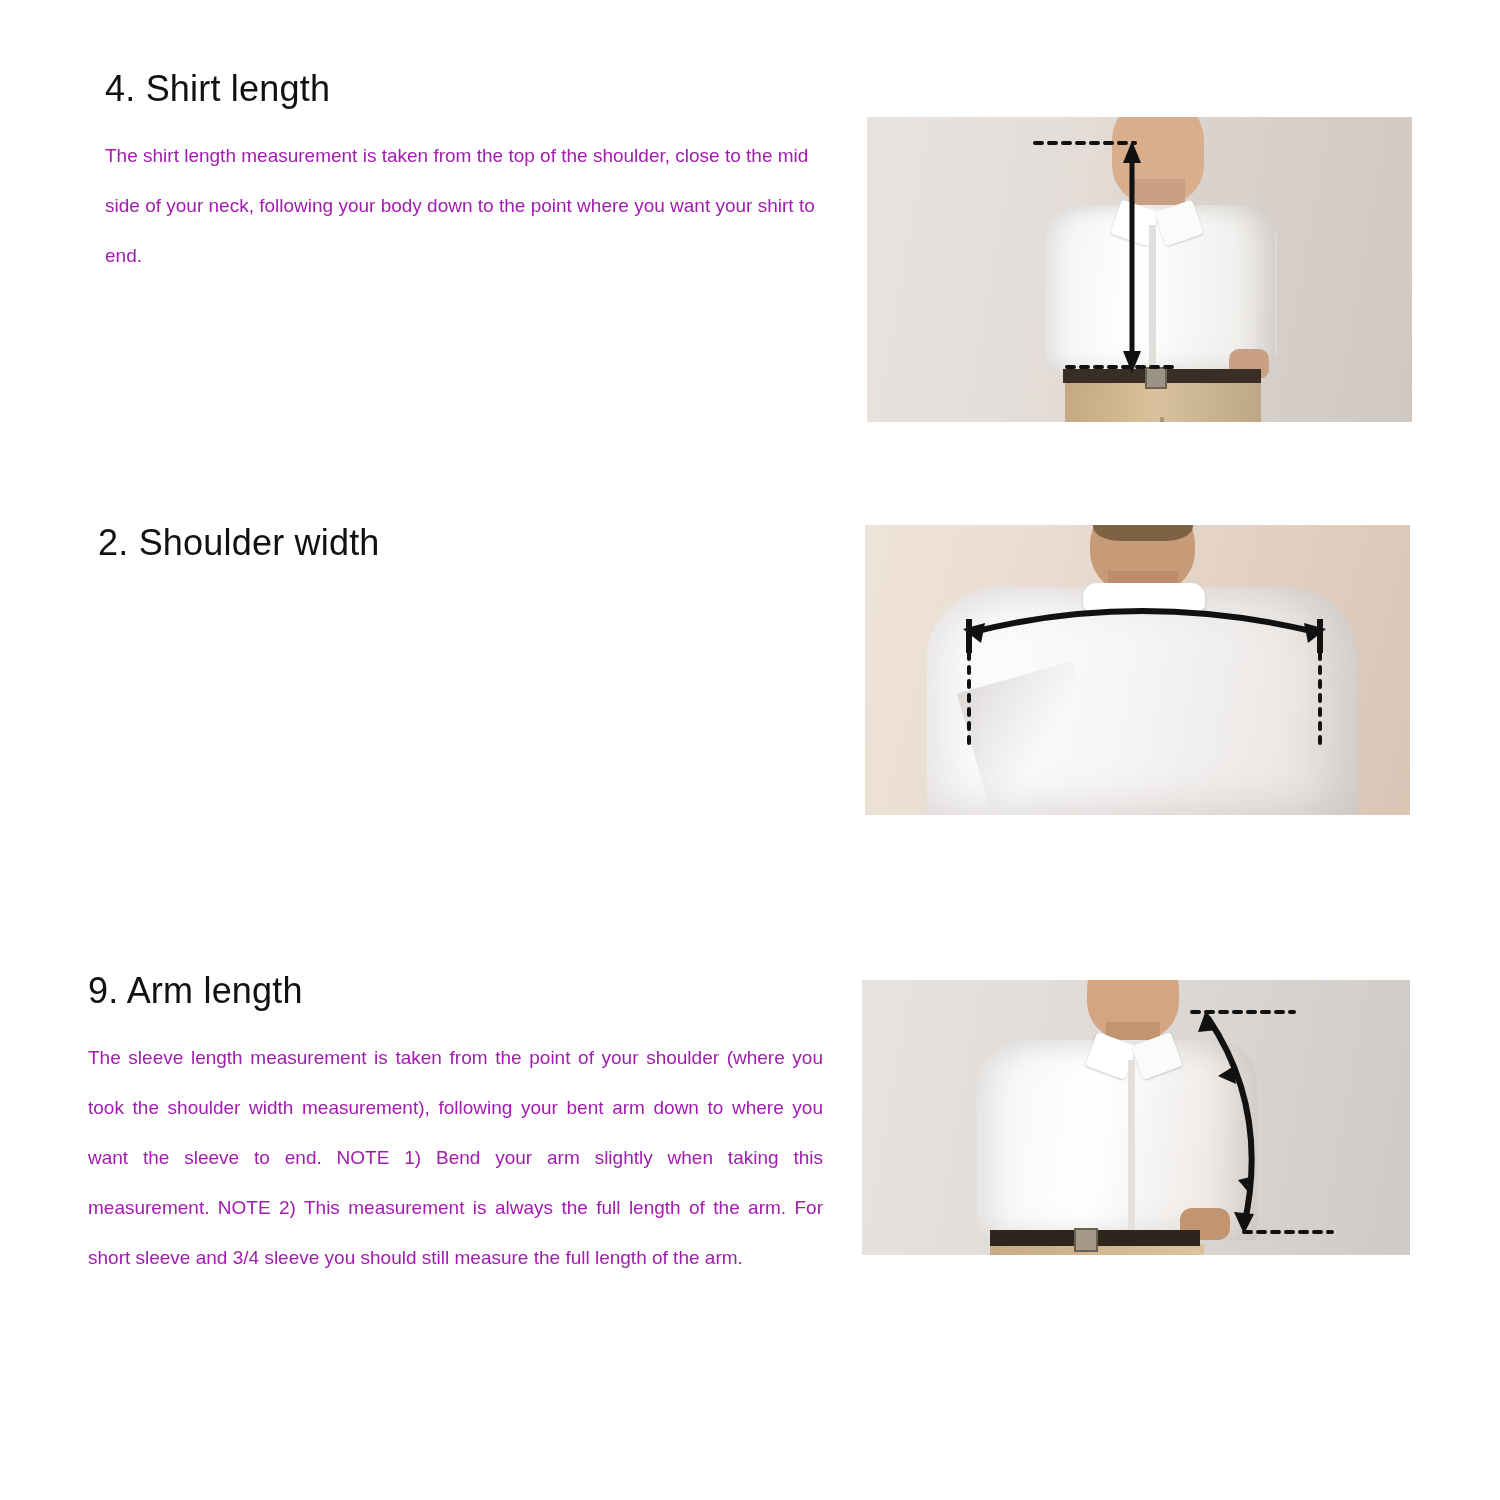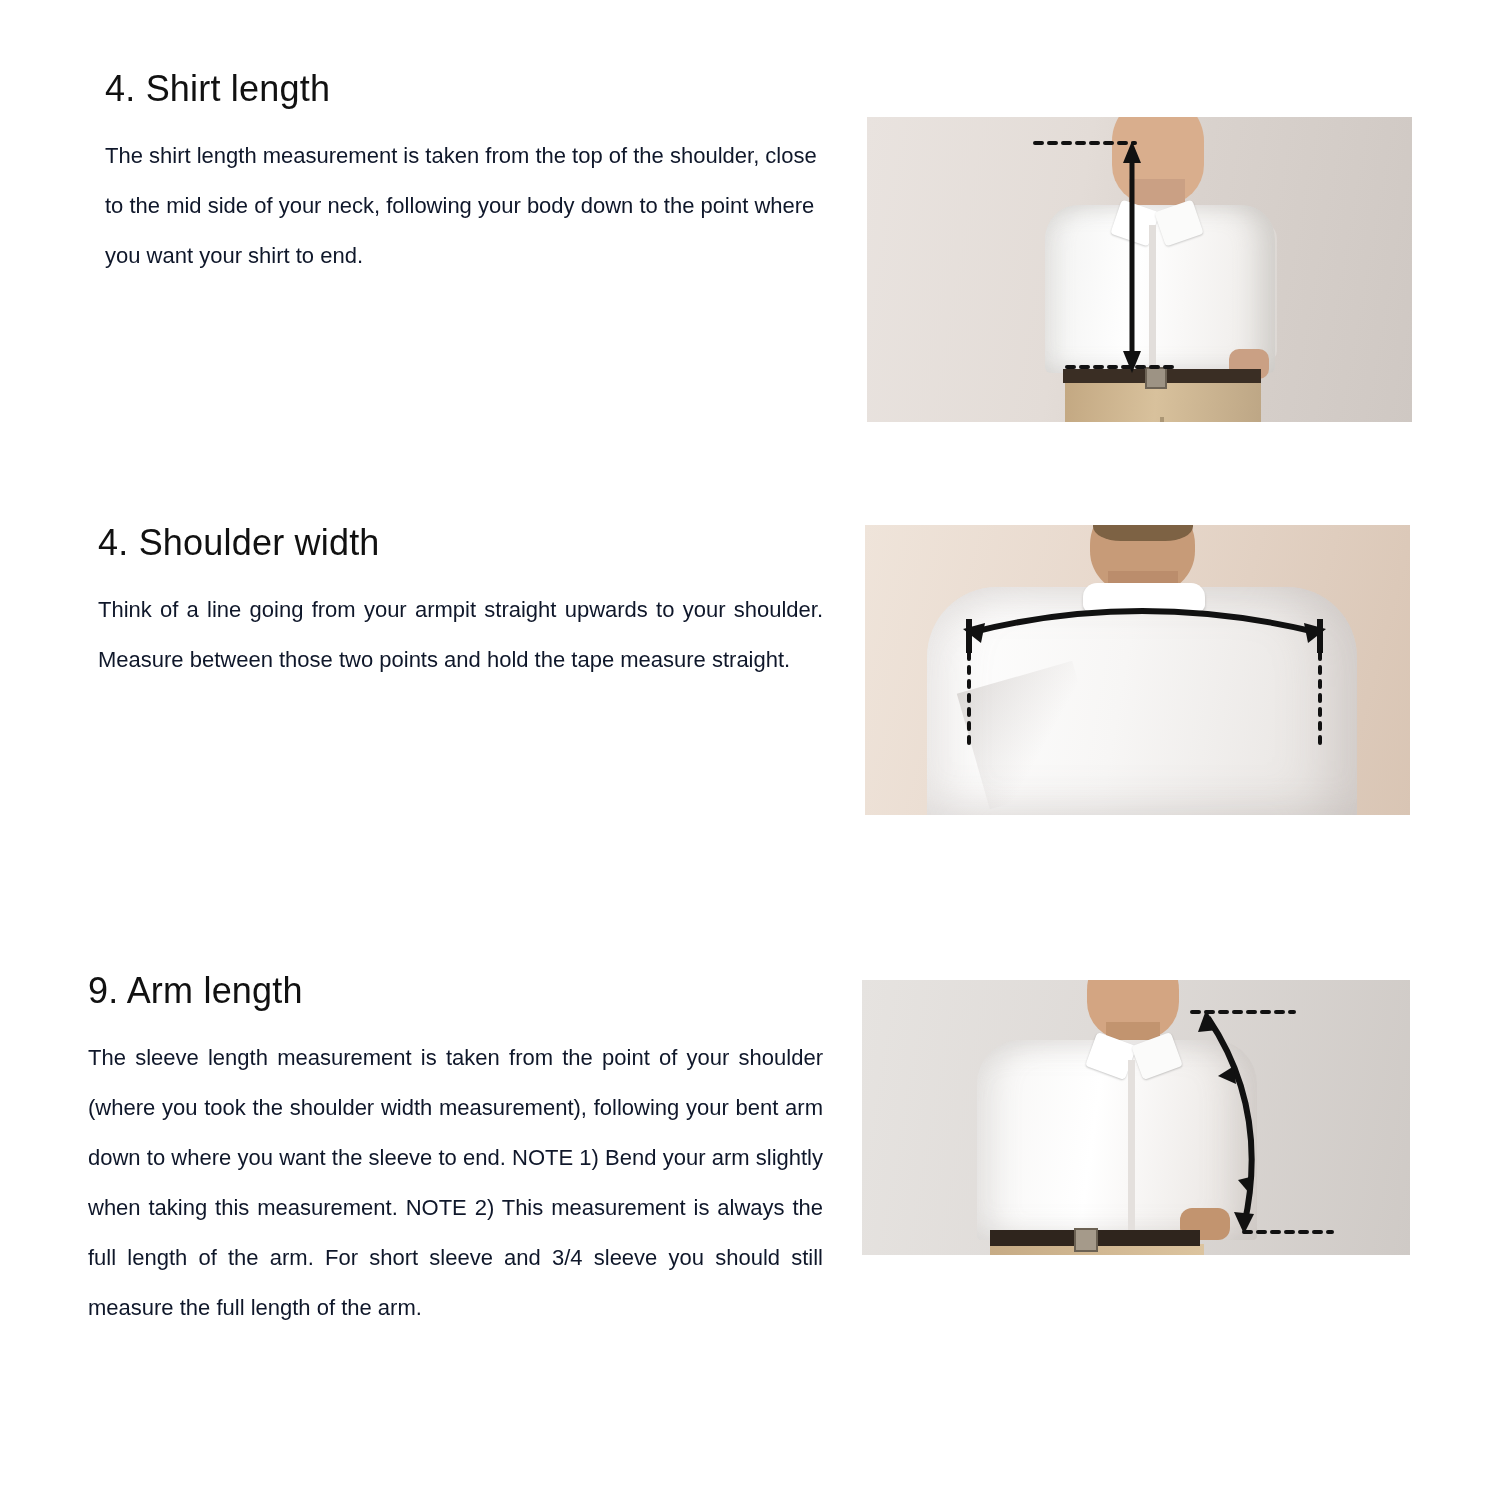--- a/index.html
+++ b/index.html
@@ -32,23 +32,23 @@
   }
   .heading {
     font-size: 36px;
     font-weight: 400;
     letter-spacing: 0.2px;
     margin: 0 0 22px 0;
     line-height: 1.15;
     color: #111111;
   }
   .body-text {
-    font-size: 22px;
+    font-size: 19px;
     line-height: 50px;
-    color: #0f172a;
+    color: #a21caf;
     margin: 0;
     text-align: justify;
     text-justify: inter-word;
   }
   .body-text.left {
     text-align: left;
   }
   .photo {
     position: absolute;
     overflow: hidden;
@@ -276,22 +276,21 @@
         <line x1="265" y1="34" x2="265" y2="246" stroke="#111" stroke-width="5"></line>
         <polygon points="265,24 256,46 274,46" fill="#111"></polygon>
         <polygon points="265,256 256,234 274,234" fill="#111"></polygon>
       </svg>
     </div>
   </div>
 
   <div class="section" id="sec-shoulder">
 
     <div class="text-col">
-      <h2 class="heading">4.  Shoulder width</h2>
-      <p class="body-text">Think of a line going from your armpit straight upwards to your shoulder. Measure between those two points and hold the tape measure straight.</p>
+      <h2 class="heading">2.  Shoulder width</h2>
     </div>
 
     <div class="photo" id="photo-shoulder">
       <div class="ph-bg"></div>
       <div class="shirt"></div>
       <div class="fold-l"></div>
       <div class="head"></div>
       <div class="hair"></div>
       <div class="neck"></div>
       <div class="collar"></div>

